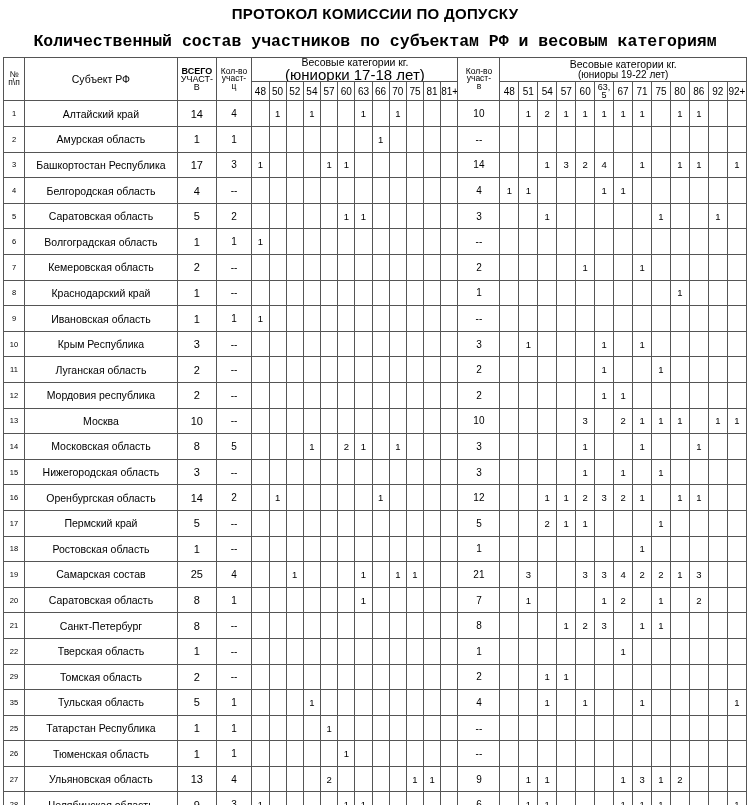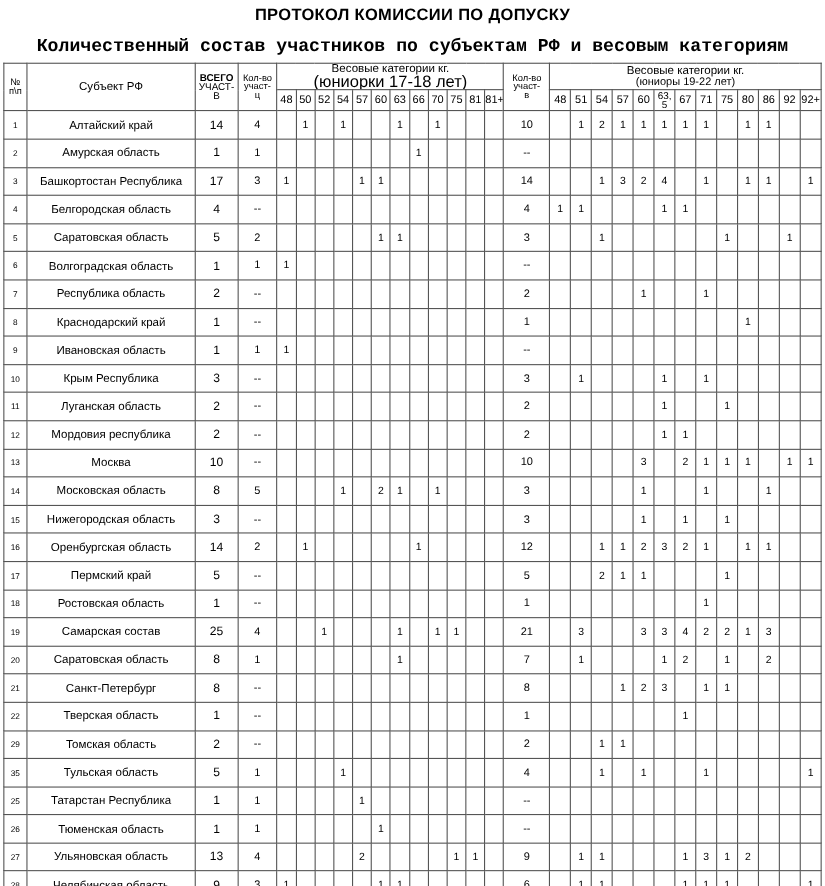--- a/index.html
+++ b/index.html
@@ -365,21 +365,21 @@
           <td class="cnt"></td>
           <td class="cnt"></td>
           <td class="cnt"></td>
           <td class="cnt"></td>
           <td class="cnt"></td>
           <td class="cnt"></td>
           <td class="cnt"></td>
         </tr>
         <tr class="datarow">
           <td class="idx">7</td>
-          <td class="subj">Республика область</td>
+          <td class="subj">Кемеровская область</td>
           <td class="total">2</td>
           <td class="kolvo">--</td>
           <td class="cnt"></td>
           <td class="cnt"></td>
           <td class="cnt"></td>
           <td class="cnt"></td>
           <td class="cnt"></td>
           <td class="cnt"></td>
           <td class="cnt"></td>
           <td class="cnt"></td>

